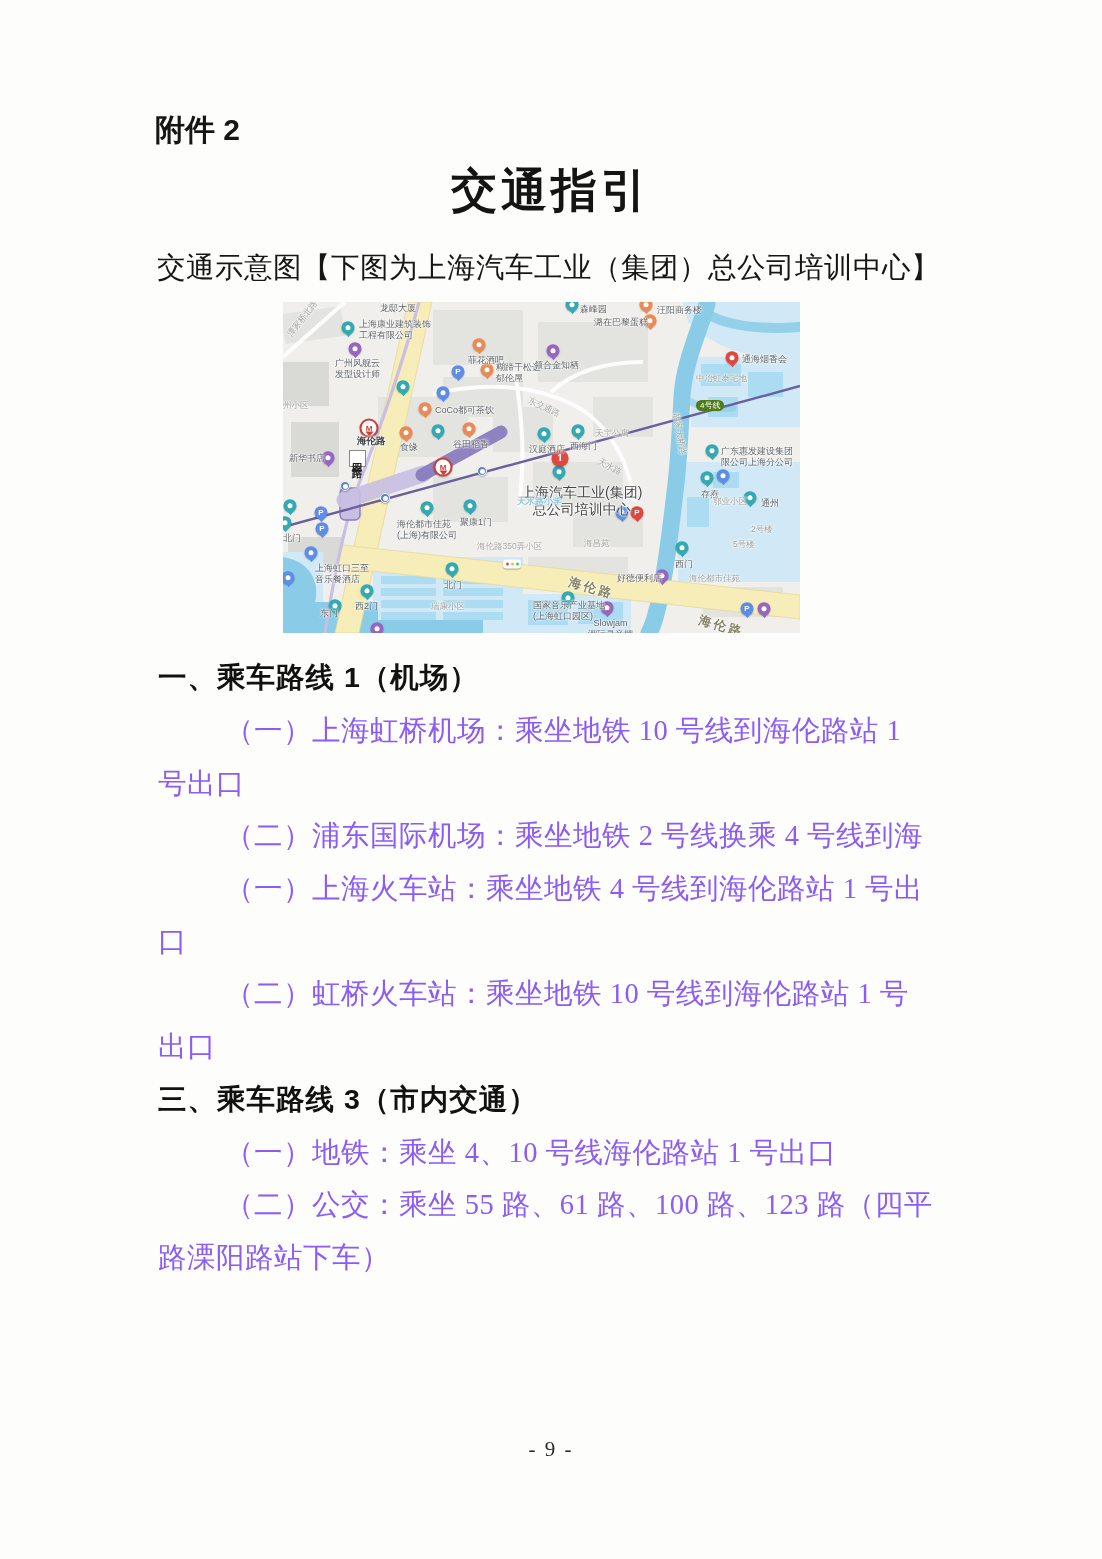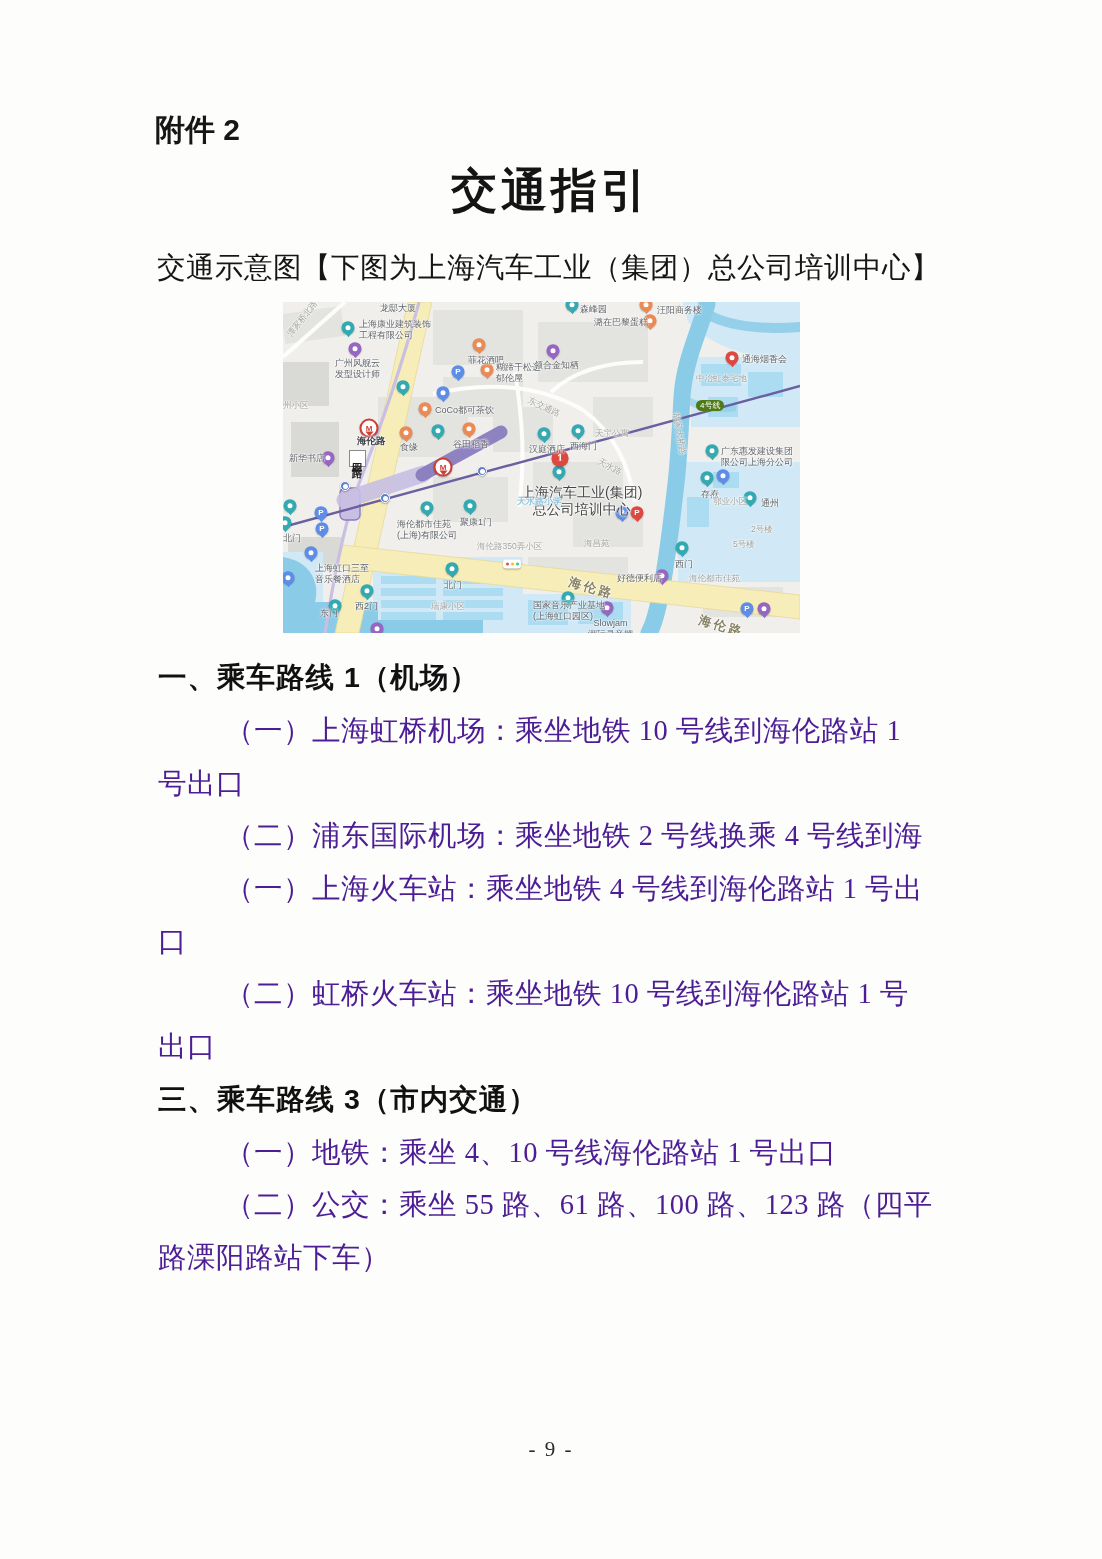--- a/index.html
+++ b/index.html
@@ -22,21 +22,21 @@
   }
   .intro{
     position:absolute;left:157px;top:249px;width:820px;
     font-size:28.5px;color:#161616;letter-spacing:.5px;
   }
   .doc{
     position:absolute;left:158px;top:652px;width:810px;
   }
   .line{
     height:52.7px;display:flex;align-items:center;
-    font-size:28.5px;letter-spacing:.5px;color:#4c1d95;
+    font-size:28.5px;letter-spacing:.5px;color:#8b5cf6;
   }
   .line.h{
     font-family:"Liberation Sans", sans-serif;
     font-weight:bold;letter-spacing:1px;color:#111;
   }
   .line.pi{padding-left:67px;}
   .pagenum{
     position:absolute;left:0;top:1437px;width:1102px;
     text-align:center;font-size:21px;color:#2a2a2a;letter-spacing:2px;
   }

